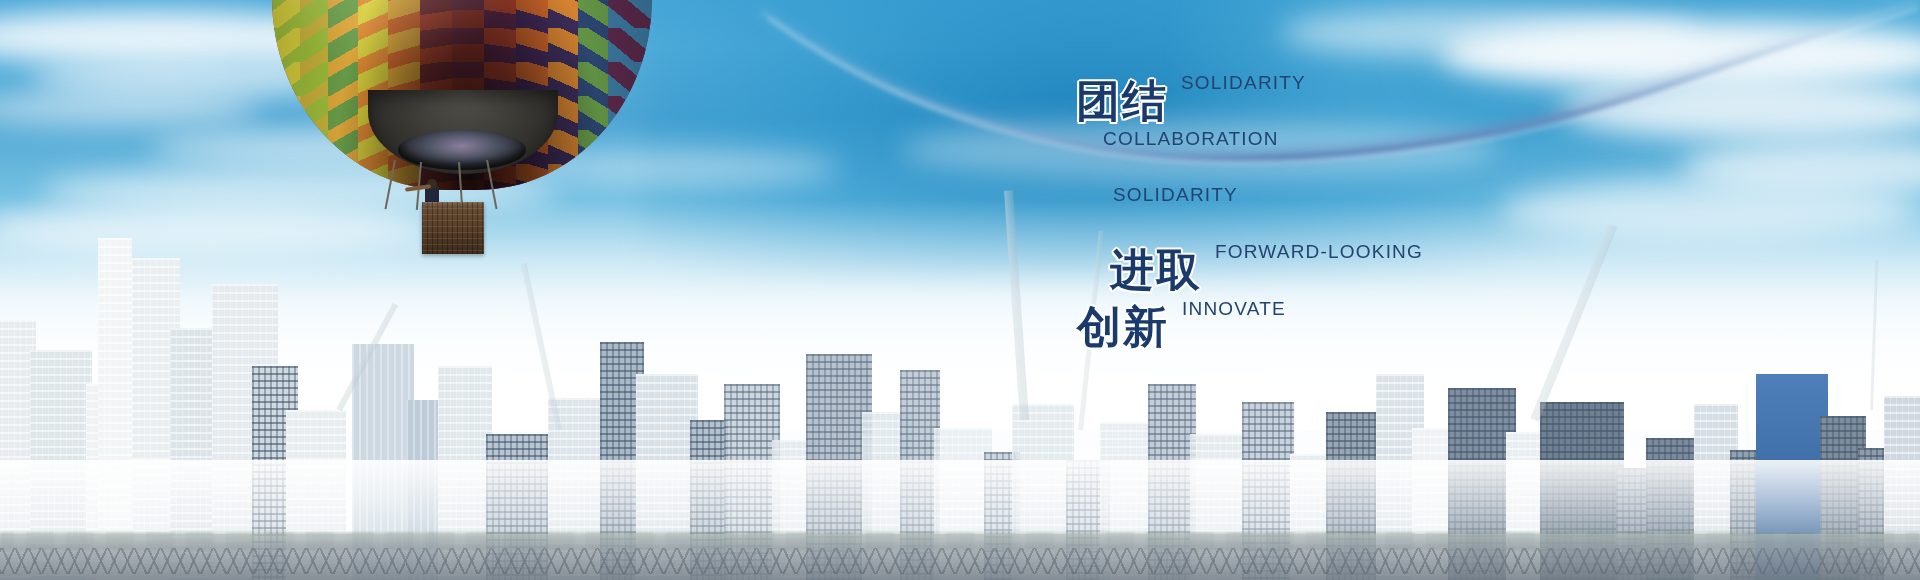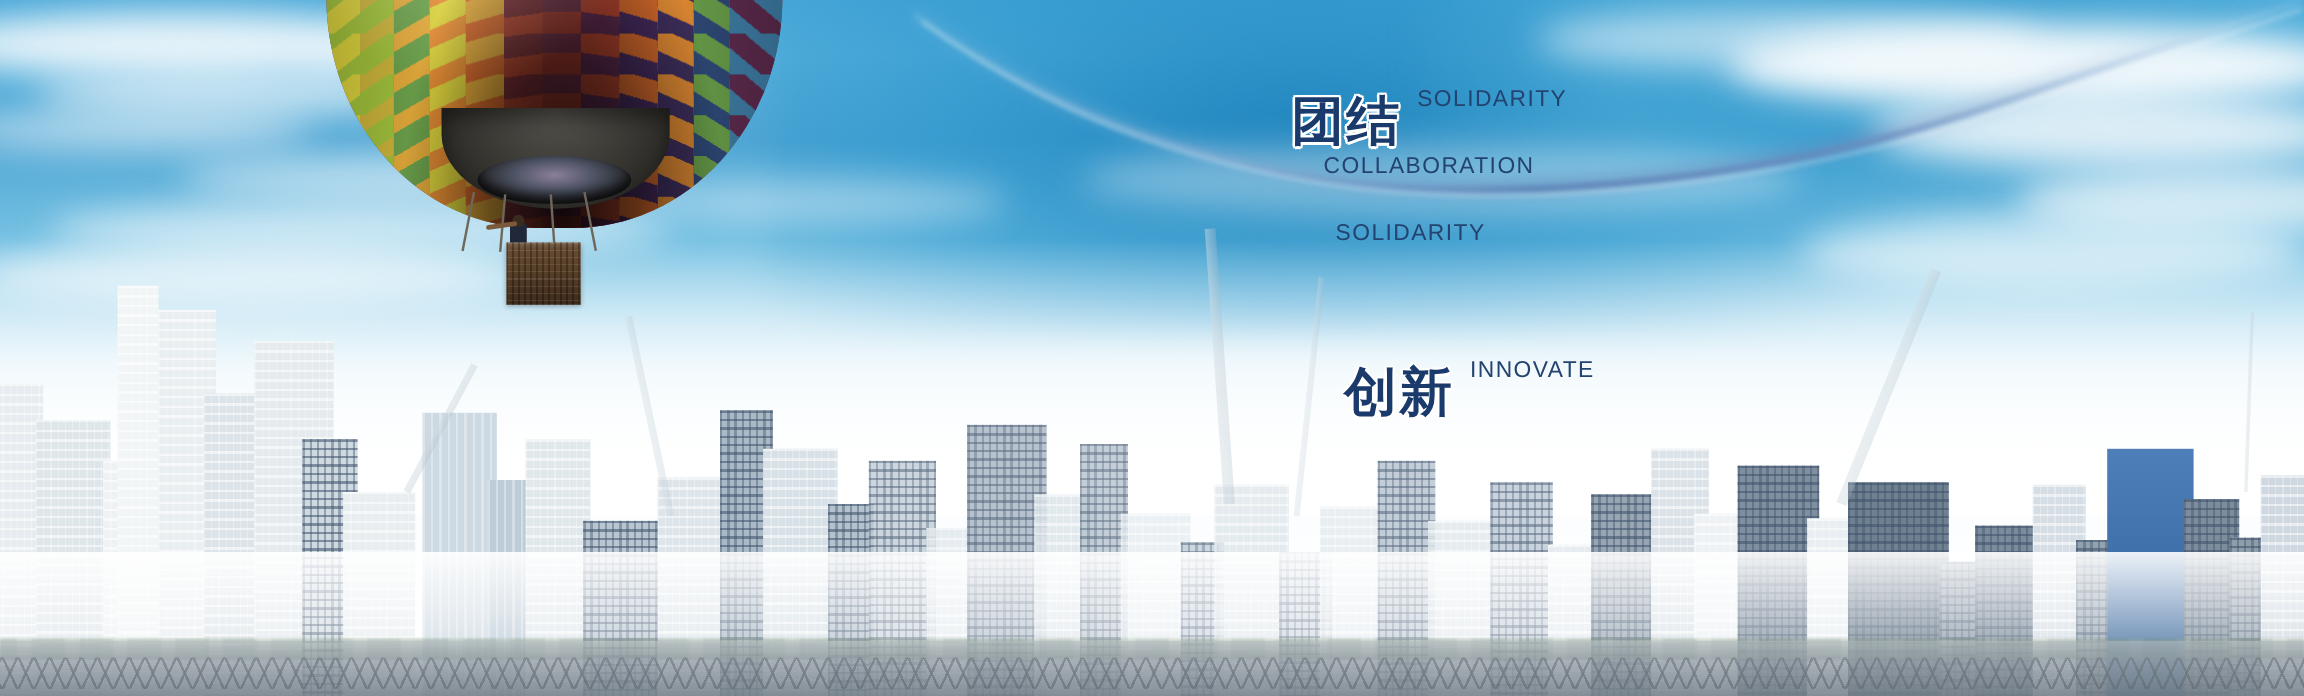--- a/index.html
+++ b/index.html
@@ -188,21 +188,21 @@
     font-size:19px;
     letter-spacing:1.2px;
     color:#234470;
     margin-left:13px;
     font-weight:400;
   }
   .l0{left:1076px;top:72px;}
   .l1{left:1090px;top:128px;}
   .l2{left:1100px;top:184px;}
   .l3{left:1110px;top:241px;}
-  .l4{left:1120px;top:298px;}
+  .l4{left:1077px;top:298px;}
 </style>
 </head>
 <body>
 
 <div id="banner">
 
   <div class="sky"></div>
   <div class="sky-deep"></div>
   <div class="sky-deep2"></div>
 
@@ -348,19 +348,23 @@
     <div class="line l0">
       <span class="cn">团结</span>
       <span class="en">SOLIDARITY</span>
     </div>
     <div class="line l1">
       <span class="en">COLLABORATION</span>
     </div>
     <div class="line l2">
       <span class="en">SOLIDARITY</span>
     </div>
+    <div class="line l3">
+      <span class="cn">进取</span>
+      <span class="en">FORWARD-LOOKING</span>
+    </div>
     <div class="line l4">
       <span class="cn">创新</span>
       <span class="en">INNOVATE</span>
     </div>
   </div>
 
 </div>
 
 </body></html>

